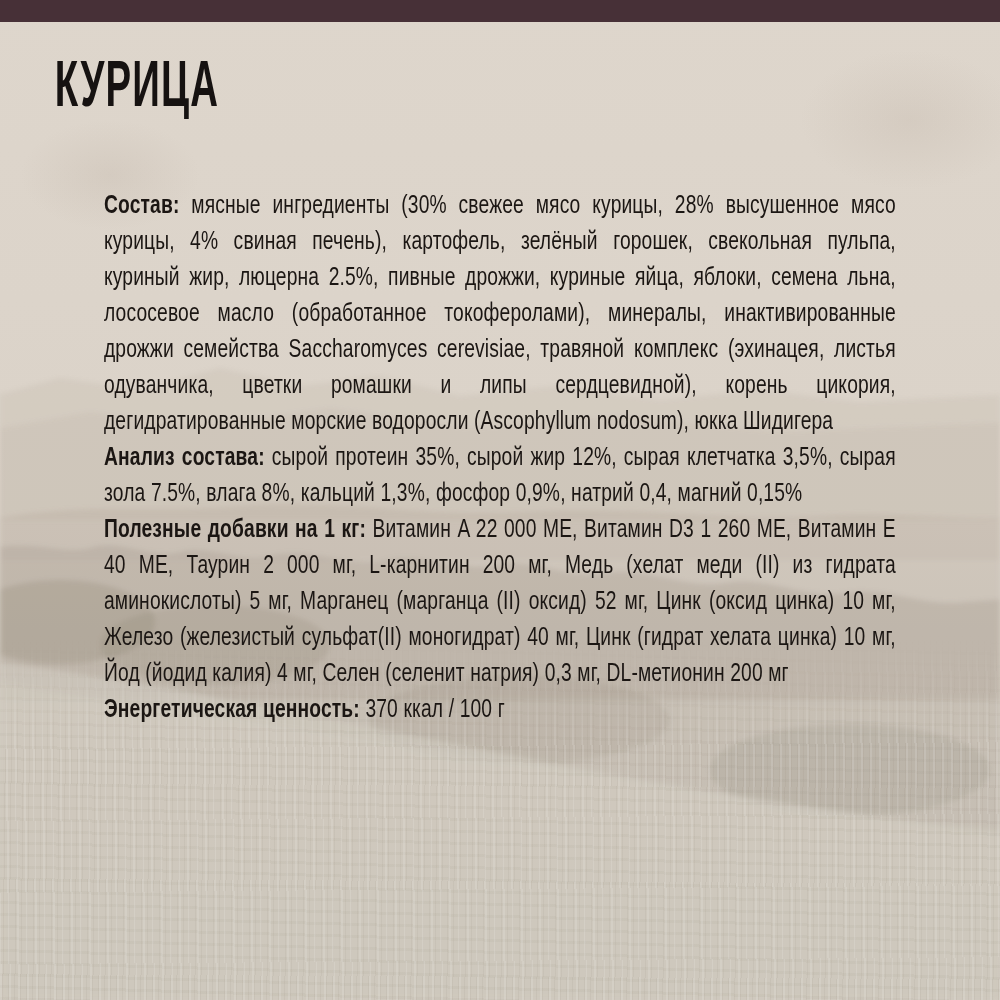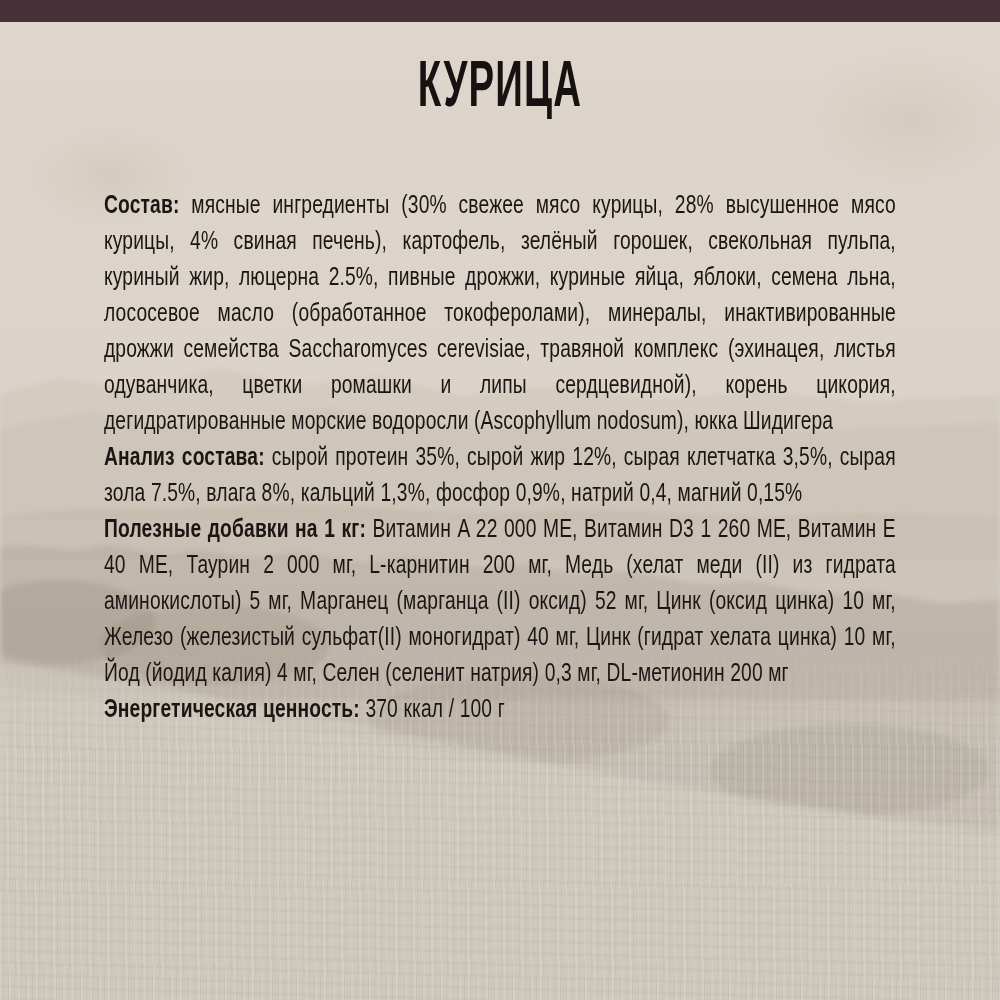--- a/index.html
+++ b/index.html
@@ -38,21 +38,20 @@
   
   .top-bar {
     position: absolute; left: 0; top: 0;
     width: 1000px; height: 22px;
     background: #473037;
   }
 
   
   .title-wrap {
     position: absolute; left: 0; top: 52px; width: 1000px;
-    text-align: center;
   }
   .title-wrap .title-text {
     display: inline-block;
     font-size: 64px; line-height: 64px;
     font-weight: 700;
     letter-spacing: 2px;
     color: #161211;
     transform: scaleX(0.60);
     transform-origin: center top;
     white-space: nowrap;

